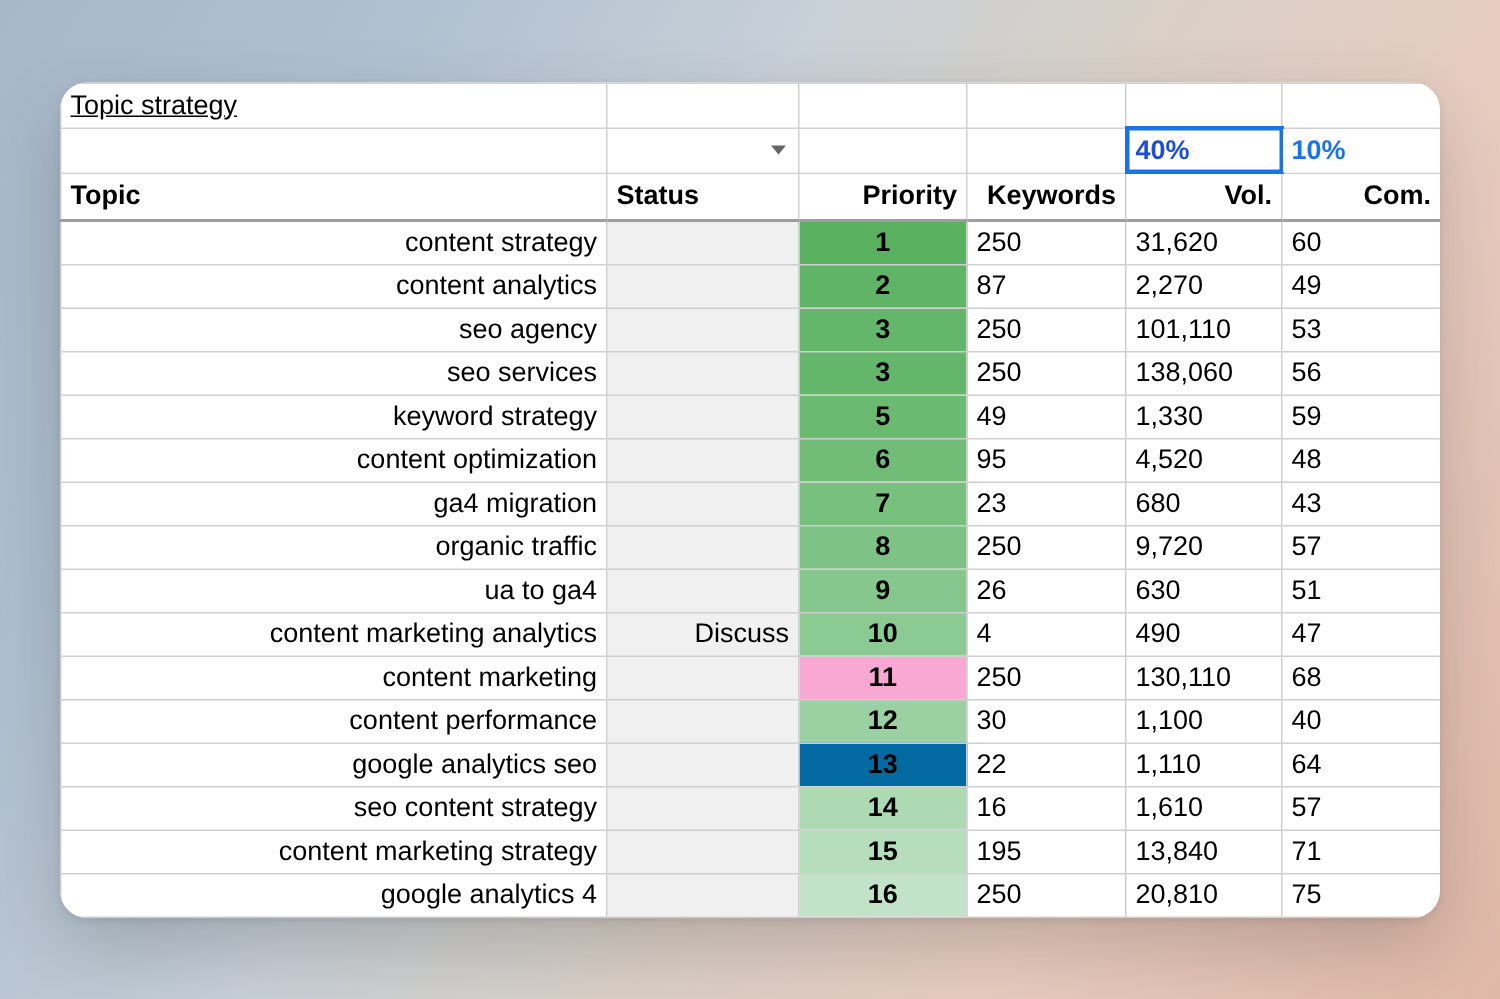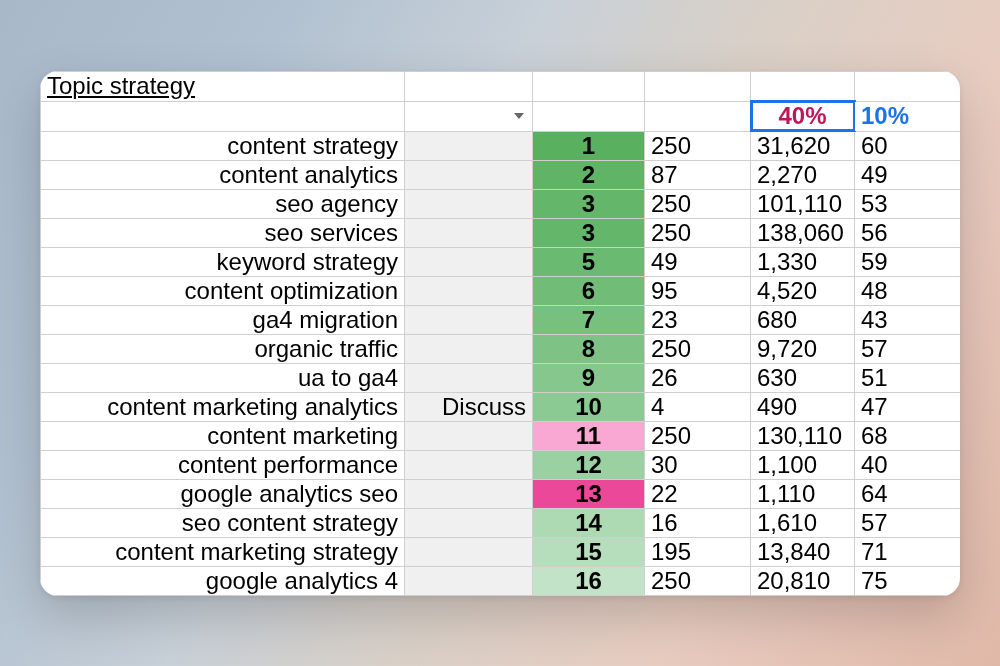--- a/index.html
+++ b/index.html
@@ -17,21 +17,21 @@
     width: 920px;
     background: #fff;
     border-radius: 18px;
     box-shadow: 0 20px 50px rgba(0,0,0,0.18), 0 2px 6px rgba(0,0,0,0.08);
     overflow: hidden;
   }
   table {
     width: 100%;
     border-collapse: collapse;
     table-layout: fixed;
-    font-size: 24px;
+    font-size: 18px;
     color: #000;
   }
   col.c-topic    { width: 364px; }
   col.c-status   { width: 128px; }
   col.c-priority { width: 112px; }
   col.c-keywords { width: 106px; }
   col.c-vol      { width: 104px; }
   col.c-com      { width: 106px; }
 
   td, th { border: 1px solid #cfcfcf; height: 29px; padding: 0 6px; vertical-align: middle; }
@@ -46,23 +46,23 @@
   .dd-arrow {
     position: absolute; right: 8px; top: 50%; transform: translateY(-50%);
     width: 0; height: 0;
     border-left: 5px solid transparent; border-right: 5px solid transparent;
     border-top: 6px solid #666;
   }
 
   .pct-active {
     outline: 3px solid #1a73e8;
     outline-offset: -2px;
-    color: #be185d;
+    color: #1d4ed8;
     font-weight: 700;
-    text-align: center;
+    text-align: left;
   }
   .pct-com { color: #1a73e8; font-weight: 700; text-align: left; }
 
   tr.header-row th {
     background: #fff;
     font-weight: 700;
     text-align: left;
     border-bottom: 2px solid #9e9e9e;
     height: 32px;
   }
@@ -81,21 +81,21 @@
   .p2  { background: #5fb466; }
   .p3  { background: #63b66a; }
   .p5  { background: #6bba72; }
   .p6  { background: #71bd78; }
   .p7  { background: #77c07e; }
   .p8  { background: #7ec385; }
   .p9  { background: #85c78c; }
   .p10 { background: #8cca93; }
   .p11 { background: #f9a8d4; }
   .p12 { background: #9bd1a2; }
-  .p13 { background: #ec4899; }
+  .p13 { background: #0369a1; }
   .p14 { background: #add9b3; }
   .p15 { background: #b7debc; }
   .p16 { background: #c3e3c8; }
 </style>
 </head>
 <body>
 
 <div class="window">
   <table>
     <colgroup>
@@ -119,20 +119,28 @@
       <tr class="filter-row">
         <td></td>
         <td class="status-dd">
           <span class="dd-arrow"></span>
         </td>
         <td></td>
         <td></td>
         <td class="pct-active">40%</td>
         <td class="pct-com">10%</td>
       </tr>
+      <tr class="header-row">
+        <th>Topic</th>
+        <th>Status</th>
+        <th class="h-priority">Priority</th>
+        <th class="h-keywords">Keywords</th>
+        <th class="h-vol">Vol.</th>
+        <th class="h-com">Com.</th>
+      </tr>
     </thead>
 
     <tbody class="data" id="data-body">
 
     <tr>
           <td class="topic">content strategy</td>
           <td class="status"></td>
           <td class="priority p1">1</td>
           <td class="num">250</td>
           <td class="num">31,620</td>

